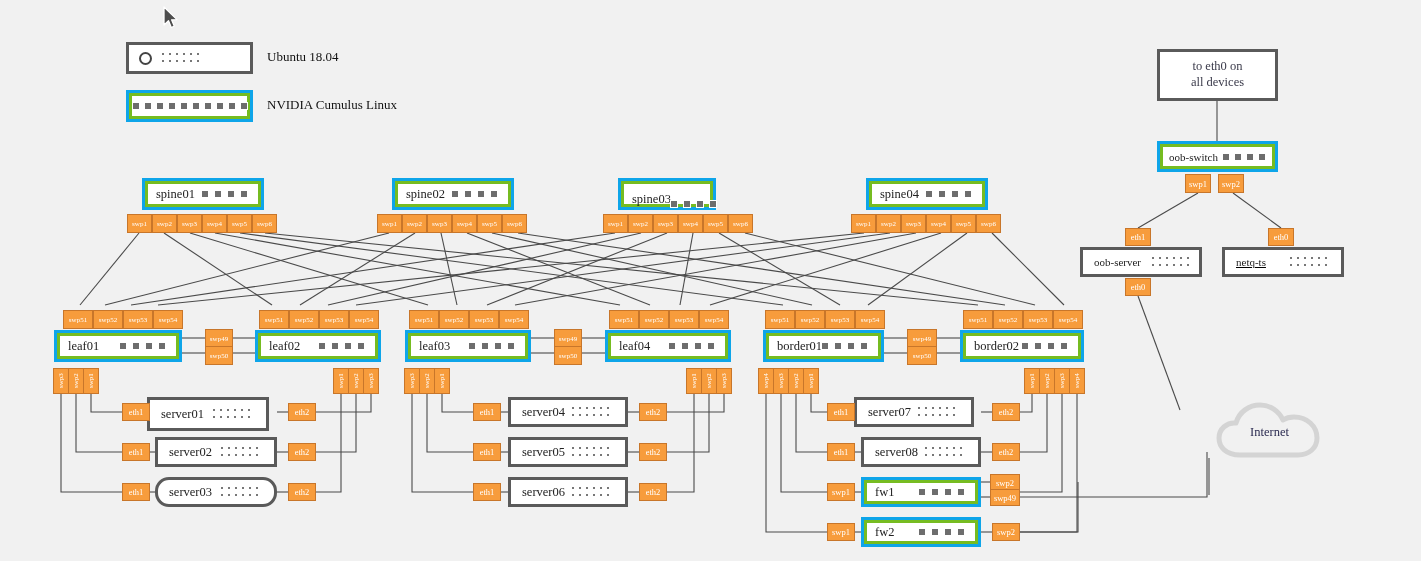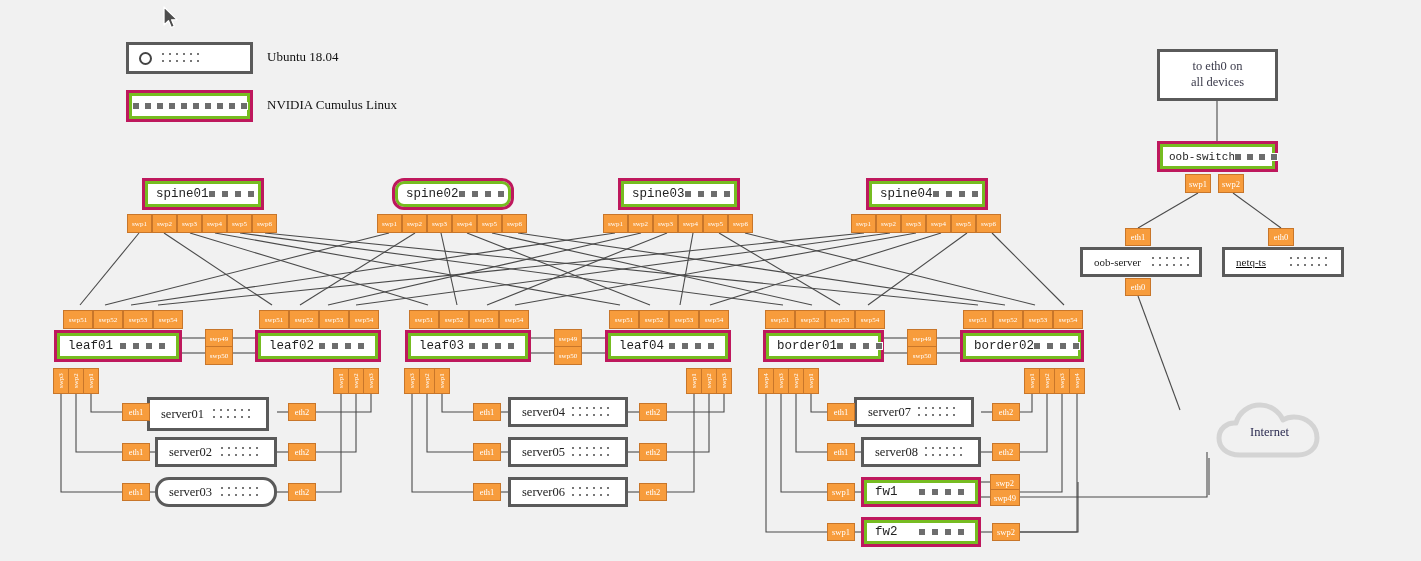--- a/index.html
+++ b/index.html
@@ -8,21 +8,21 @@
     font-family:"Liberation Serif", serif;
   }
   #stage{position:absolute;left:0;top:0;width:1421px;height:561px;}
   svg#wires{position:absolute;left:0;top:0;width:1421px;height:561px;pointer-events:none;}
 
   
   .dev{
     position:absolute;box-sizing:border-box;background:#fff;
     border:3px solid #5a5a5a;display:flex;align-items:center;z-index:5;
   }
-  .dev.cumulus{border:3px solid #be185d;box-shadow:inset 0 0 0 3px #76bc21;font-family:Liberation Mono, monospace;}
+  .dev.cumulus{border:3px solid #0ea5e9;box-shadow:inset 0 0 0 3px #76bc21;}
   .dev .dlabel{font-size:12.5px;color:#222;padding-left:11px;white-space:nowrap;}
   .dev .leds{display:flex;gap:7px;margin-left:auto;padding-right:14px;}
   .dev .led{width:6px;height:6px;background:#6d6d6d;box-shadow:0 0 0 1px #fff;}
   .dev .dots{display:grid;grid-template-columns:repeat(6,4px);grid-auto-rows:4px;gap:3px;
              margin-left:auto;padding-right:14px;}
   .dev .dots i{display:block;width:2px;height:2px;background:#777;}
   .dev .circ{width:9px;height:9px;border-radius:50%;border:2.5px solid #444;margin-left:10px;flex:0 0 auto;}
 
   
   .note{
@@ -209,37 +209,37 @@
         <i class="led"></i>
       </span>
   </div>
   <div class="port" style="left:127px;top:214px;width:25px;height:19px;">swp1</div>
   <div class="port" style="left:152px;top:214px;width:25px;height:19px;">swp2</div>
   <div class="port" style="left:177px;top:214px;width:25px;height:19px;">swp3</div>
   <div class="port" style="left:202px;top:214px;width:25px;height:19px;">swp4</div>
   <div class="port" style="left:227px;top:214px;width:25px;height:19px;">swp5</div>
   <div class="port" style="left:252px;top:214px;width:25px;height:19px;">swp6</div>
 
-  <div class="dev cumulus" style="left:392px;top:178px;width:122px;height:32px;border-radius:12px;">
+  <div class="dev cumulus" style="left:392px;top:178px;width:122px;height:32px;">
     <span class="dlabel">spine02</span>
     <span class="leds">
         <i class="led"></i>
         <i class="led"></i>
         <i class="led"></i>
         <i class="led"></i>
       </span>
   </div>
   <div class="port" style="left:377px;top:214px;width:25px;height:19px;">swp1</div>
   <div class="port" style="left:402px;top:214px;width:25px;height:19px;">swp2</div>
   <div class="port" style="left:427px;top:214px;width:25px;height:19px;">swp3</div>
   <div class="port" style="left:452px;top:214px;width:25px;height:19px;">swp4</div>
   <div class="port" style="left:477px;top:214px;width:25px;height:19px;">swp5</div>
   <div class="port" style="left:502px;top:214px;width:25px;height:19px;">swp6</div>
 
-  <div class="dev cumulus" style="left:618px;top:178px;width:122px;height:32px;">
+  <div class="dev cumulus" style="left:618px;top:178px;width:98px;height:32px;align-items:flex-end;">
     <span class="dlabel">spine03</span>
     <span class="leds">
         <i class="led"></i>
         <i class="led"></i>
         <i class="led"></i>
         <i class="led"></i>
       </span>
   </div>
   <div class="port" style="left:603px;top:214px;width:25px;height:19px;">swp1</div>
   <div class="port" style="left:628px;top:214px;width:25px;height:19px;">swp2</div>

